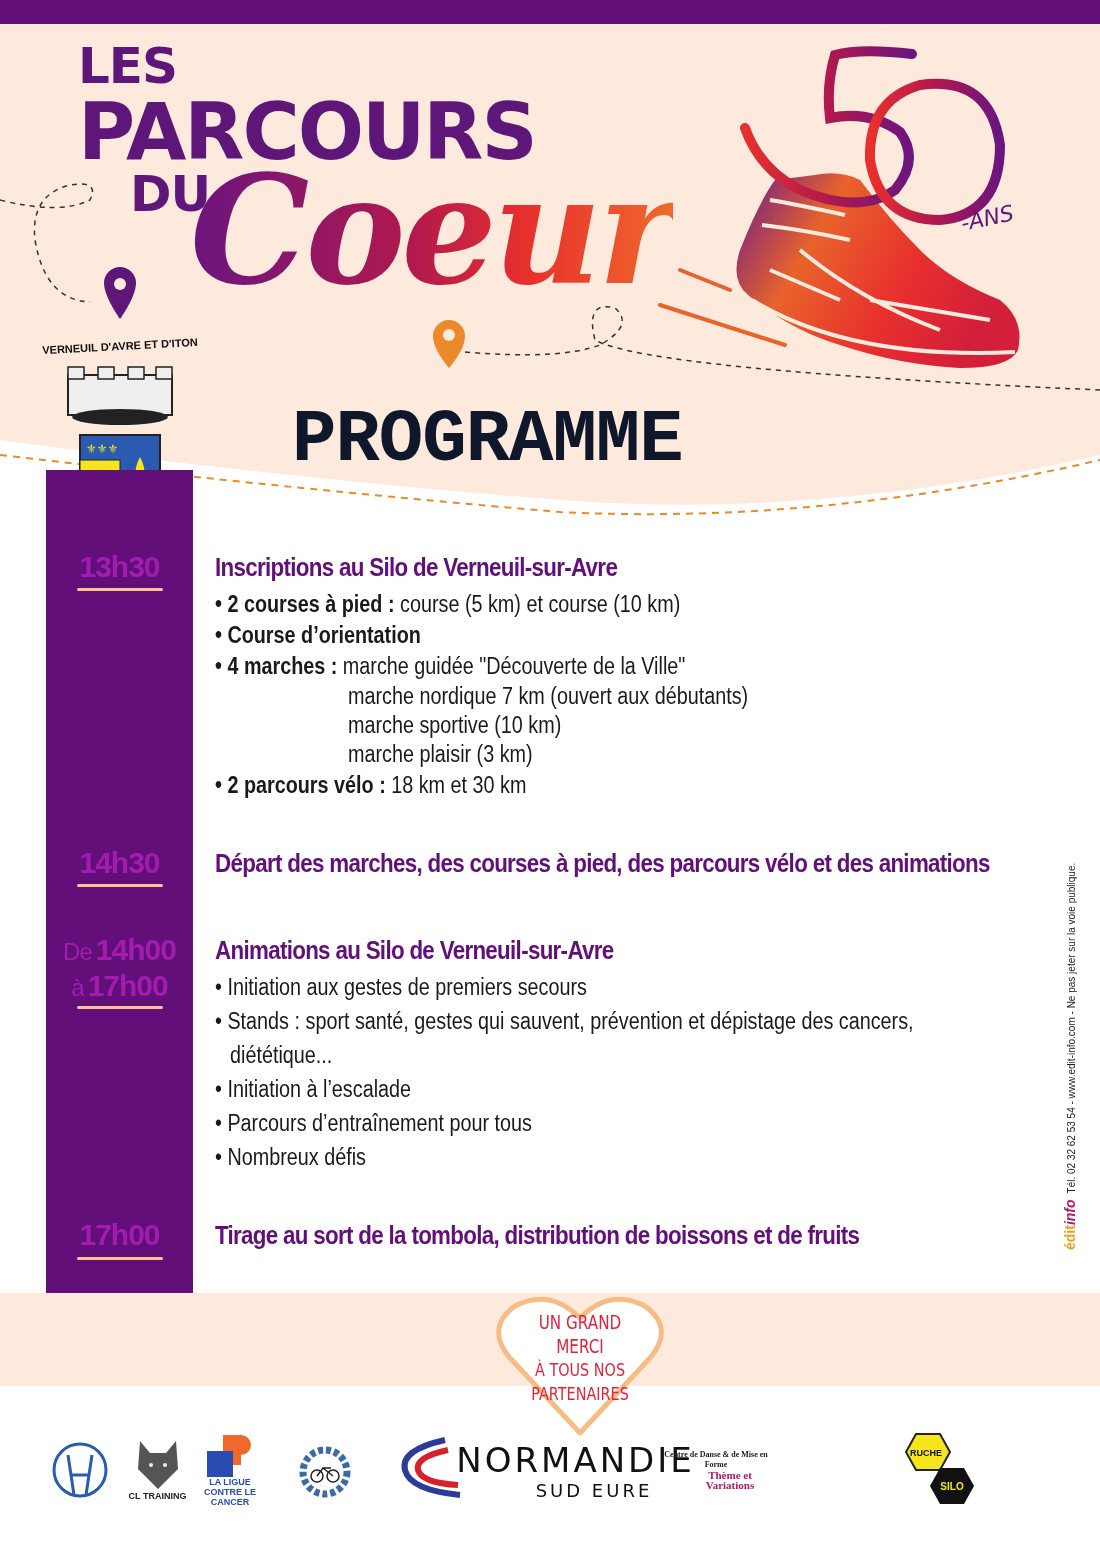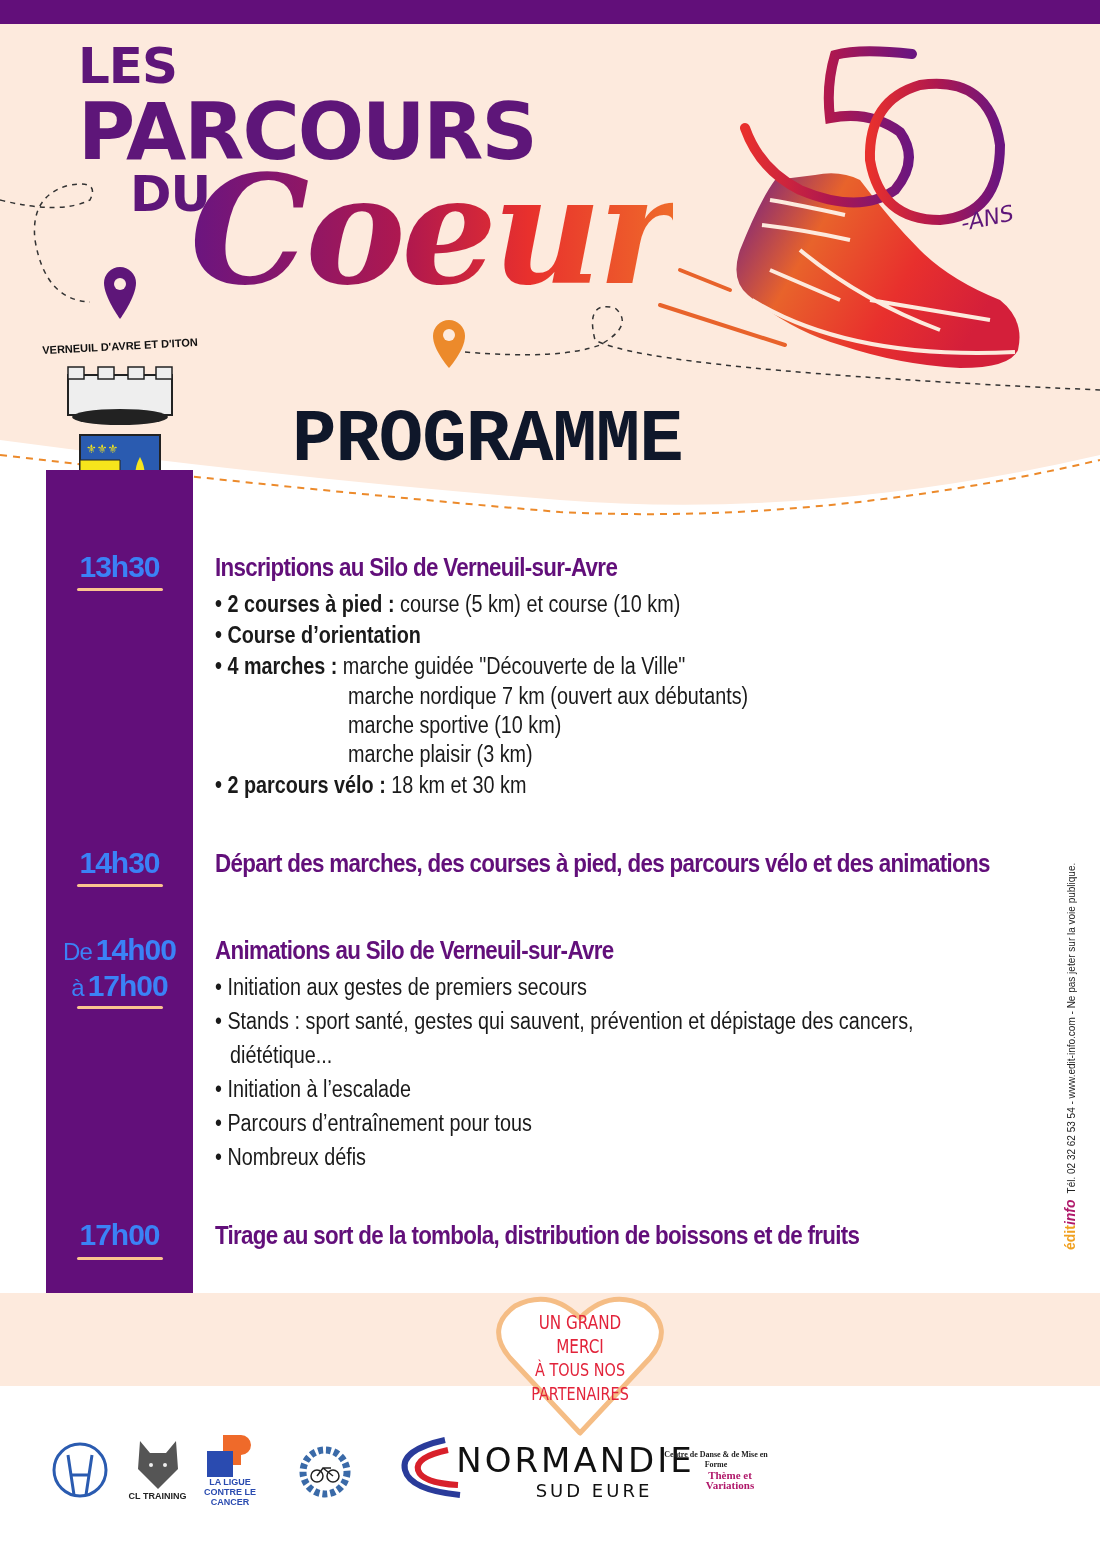--- a/index.html
+++ b/index.html
@@ -22,21 +22,21 @@
   }
   .svg-layer { position: absolute; left: 0; top: 0; width: 1100px; height: 560px; }
 
   .town-name { position: absolute; left: 40px; top: 340px; width: 160px; text-align: center; font-size: 11px; font-weight: bold; color: #111; transform: rotate(-3deg); font-family: "Liberation Sans", sans-serif; }
   .crest { position: absolute; left: 60px; top: 365px; width: 120px; height: 170px; }
 
   .programme-title { position: absolute; left: 292px; top: 400px; font-size: 74px; line-height: 80px; color: #0f172a; font-weight: bold; font-family: Liberation Mono, monospace; letter-spacing: -1px; }
 
   .timeline-bar { position: absolute; left: 46px; top: 470px; width: 147px; height: 823px; background: #620f7a; }
 
-  .time { position: absolute; left: 46px; width: 147px; text-align: center; color: #3b82f6; font-weight: bold; font-size: 30px; font-family: "Liberation Sans", sans-serif; line-height: 34px; letter-spacing: -1px; }
+  .time { position: absolute; left: 46px; width: 147px; text-align: center; color: #a21caf; font-weight: bold; font-size: 30px; font-family: "Liberation Sans", sans-serif; line-height: 34px; letter-spacing: -1px; }
   .time .small { font-weight: normal; font-size: 24px; margin-right: 4px; }
   .time-underline { position: absolute; left: 77px; width: 86px; height: 3px; background: #fbc58f; border-radius: 2px; }
 
   .section-title { position: absolute; left: 215px; color: #620f7a; font-weight: bold; font-size: 26px; line-height: 32px; font-family: "Liberation Sans", sans-serif; letter-spacing: -0.8px; transform: scaleX(0.86); transform-origin: left center; white-space: nowrap; }
   .line { position: absolute; font-size: 23px; line-height: 28px; color: #1a1a1a; white-space: nowrap; transform: scaleX(0.86); transform-origin: left center; font-family: "Liberation Sans", sans-serif; }
   .line b { font-weight: bold; }
 
   .side-credit { position: absolute; left: 1062px; top: 1250px; width: 460px; transform: rotate(-90deg); transform-origin: left top; font-size: 10px; color: #222; white-space: nowrap; font-family: "Liberation Sans", sans-serif; }
   .side-credit .brand { color: #f0a020; font-weight: bold; font-size: 14px; }
   .side-credit .brand-b { color: #b0186a; font-style: italic; font-weight: bold; font-size: 14px; margin-right: 6px; }
@@ -198,13 +198,21 @@
     </svg>
   </div>
   <div class="logo" style="left:478px; width:195px;">
     <span class="normandie-1">NORMANDIE</span>
     <span class="normandie-2">SUD EURE</span>
   </div>
   <div class="logo" style="left:656px; width:120px;">
     <span class="logo-text" style="font-family:'Liberation Serif',serif; font-size:8px;">Centre de Danse &amp; de Mise en Forme</span>
     <span class="logo-text" style="color:#b0186a; font-family:'Liberation Serif',serif; font-size:11px;margin-left:28px;">Thème et Variations</span>
   </div>
+  <div class="logo" style="left:900px; width:80px;">
+    <svg width="76" height="76" viewBox="0 0 76 76">
+      <polygon points="14,2 38,2 48,20 38,38 14,38 4,20" fill="#f6e51c" stroke="#222" stroke-width="2"></polygon>
+      <polygon points="38,36 62,36 72,54 62,72 38,72 28,54" fill="#111"></polygon>
+      <text x="24" y="24" font-size="9" text-anchor="middle" font-weight="bold" fill="#111">RUCHE</text>
+      <text x="50" y="58" font-size="10" text-anchor="middle" font-weight="bold" fill="#f6e51c">SILO</text>
+    </svg>
+  </div>
 </div>
 
 </body></html>

